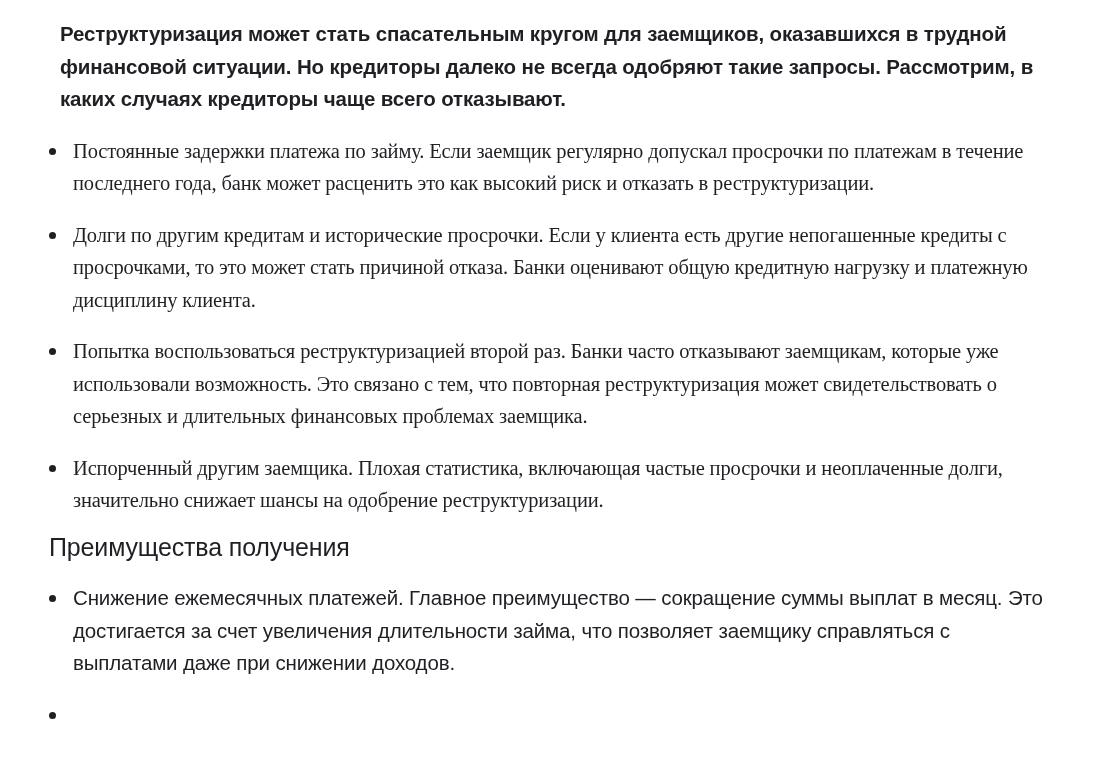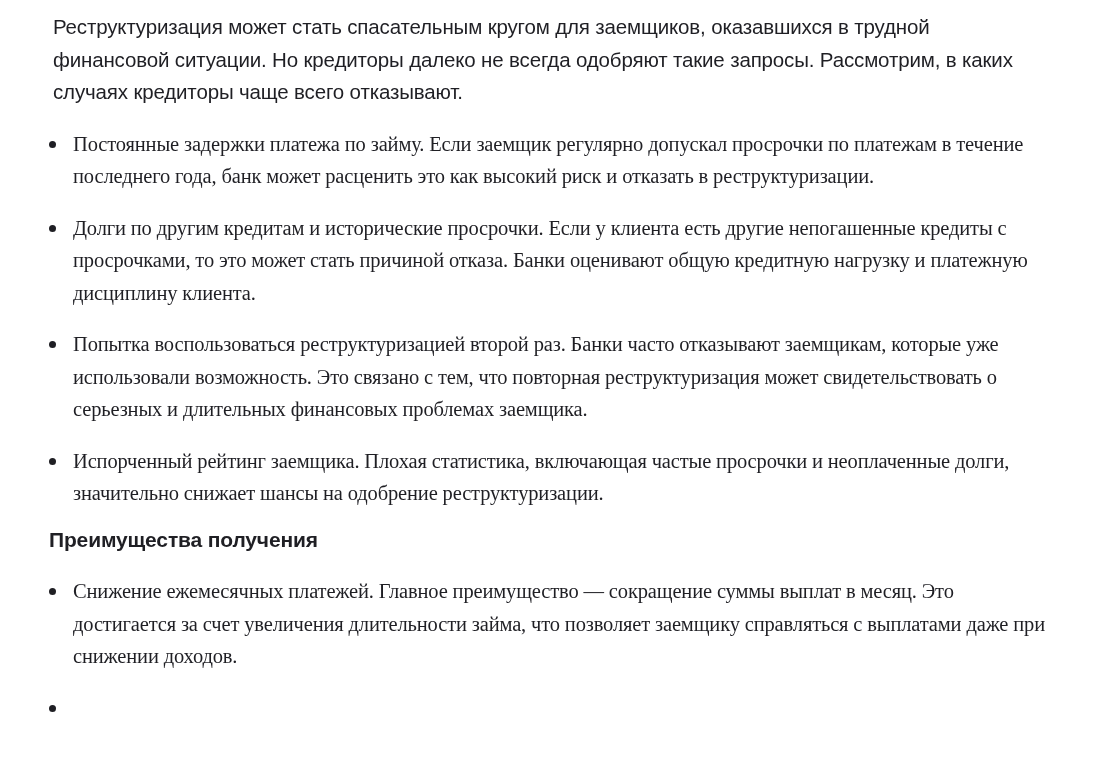--- a/index.html
+++ b/index.html
@@ -17,22 +17,23 @@
       line-height: 32.5px;
       -webkit-font-smoothing: antialiased;
     }
     .article {
       position: absolute;
       left: 49px;
       top: 7px;
       width: 1000px;
     }
     .para {
-      margin: 4px;
+      margin: 11px;
       letter-spacing: -0.15px;
+      font-weight: bold;
     }
     .list {
       list-style: none;
       margin: 0;
       padding: 0;
     }
     .list-item {
       position: relative;
       padding-left: 24px;
       letter-spacing: -0.15px;
@@ -44,24 +45,24 @@
       width: 7px;
       height: 7px;
       border-radius: 50%;
       background: #1f1f24;
     }
     .list-1 { margin-top: 19px; font-family: Liberation Serif, serif; }
     .list-1 .list-item + .list-item { margin-top: 19px; }
     .subheading {
       margin: 14px 0 0 0;
       letter-spacing: -0.15px;
-      font-weight: bold;
-      font-size: 21px;
+      font-weight: normal;
+      font-size: 25px;
     }
-    .list-2 { margin-top: 19px; font-family: Liberation Serif, serif; }
+    .list-2 { margin-top: 19px; }
     .list-2 .list-item + .list-item { margin-top: 19px; }
   </style>
 </head>
 <body>
 
 <div class="article">
 
   <p class="para">Реструктуризация может стать спасательным кругом для заемщиков, оказавшихся в трудной финансовой ситуации. Но кредиторы далеко не всегда одобряют такие запросы. Рассмотрим, в каких случаях кредиторы чаще всего отказывают.</p>
 
   <ul class="list list-1">
@@ -72,21 +73,21 @@
     <li class="list-item">
       <span class="bullet"></span>
       <span>Долги по другим кредитам и исторические просрочки. Если у клиента есть другие непогашенные кредиты с просрочками, то это может стать причиной отказа. Банки оценивают общую кредитную нагрузку и платежную дисциплину клиента.</span>
     </li>
     <li class="list-item">
       <span class="bullet"></span>
       <span>Попытка воспользоваться реструктуризацией второй раз. Банки часто отказывают заемщикам, которые уже использовали возможность. Это связано с тем, что повторная реструктуризация может свидетельствовать о серьезных и длительных финансовых проблемах заемщика.</span>
     </li>
     <li class="list-item">
       <span class="bullet"></span>
-      <span>Испорченный рейтинг заемщика. Плохая статистика, включающая частые просрочки и неоплаченные долги, значительно снижает шансы на одобрение реструктуризации.</span>
+      <span>Испорченный другим заемщика. Плохая статистика, включающая частые просрочки и неоплаченные долги, значительно снижает шансы на одобрение реструктуризации.</span>
     </li>
   </ul>
 
   <p class="subheading">Преимущества получения</p>
 
   <ul class="list list-2">
     <li class="list-item">
       <span class="bullet"></span>
       <span>Снижение ежемесячных платежей. Главное преимущество — сокращение суммы выплат в месяц. Это достигается за счет увеличения длительности займа, что позволяет заемщику справляться с выплатами даже при снижении доходов.</span>
     </li>

